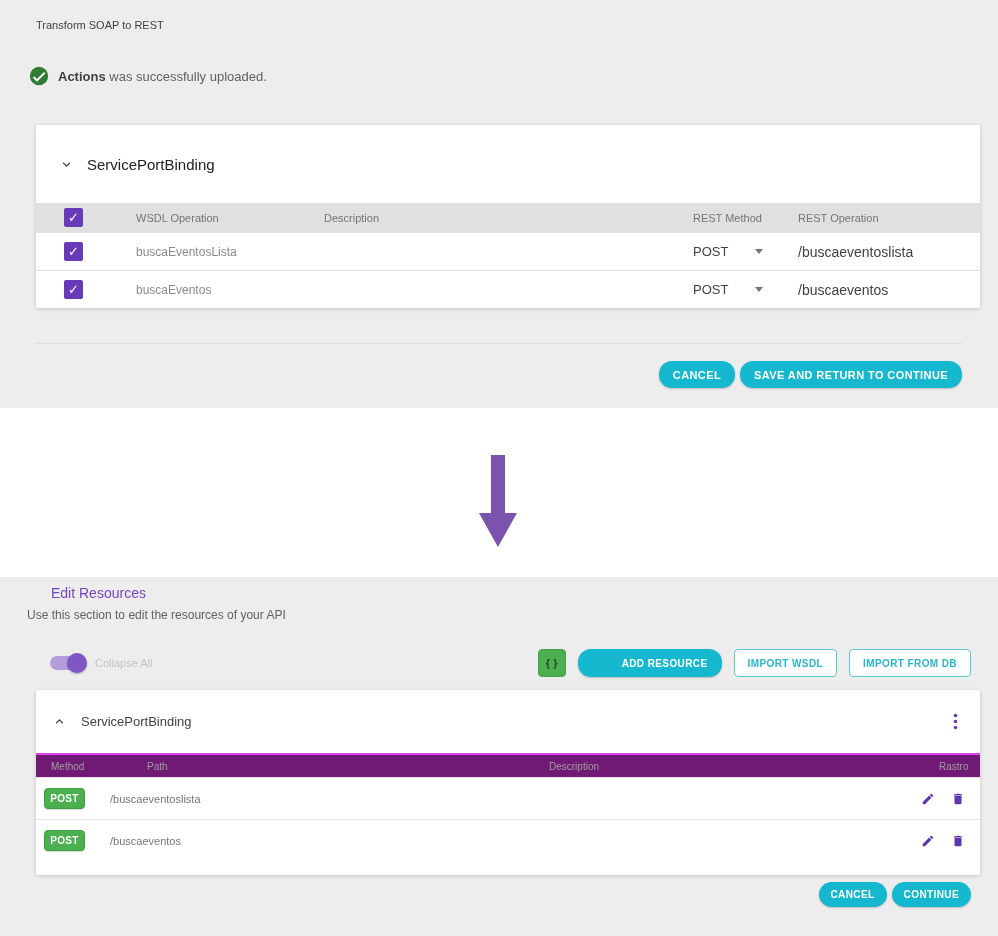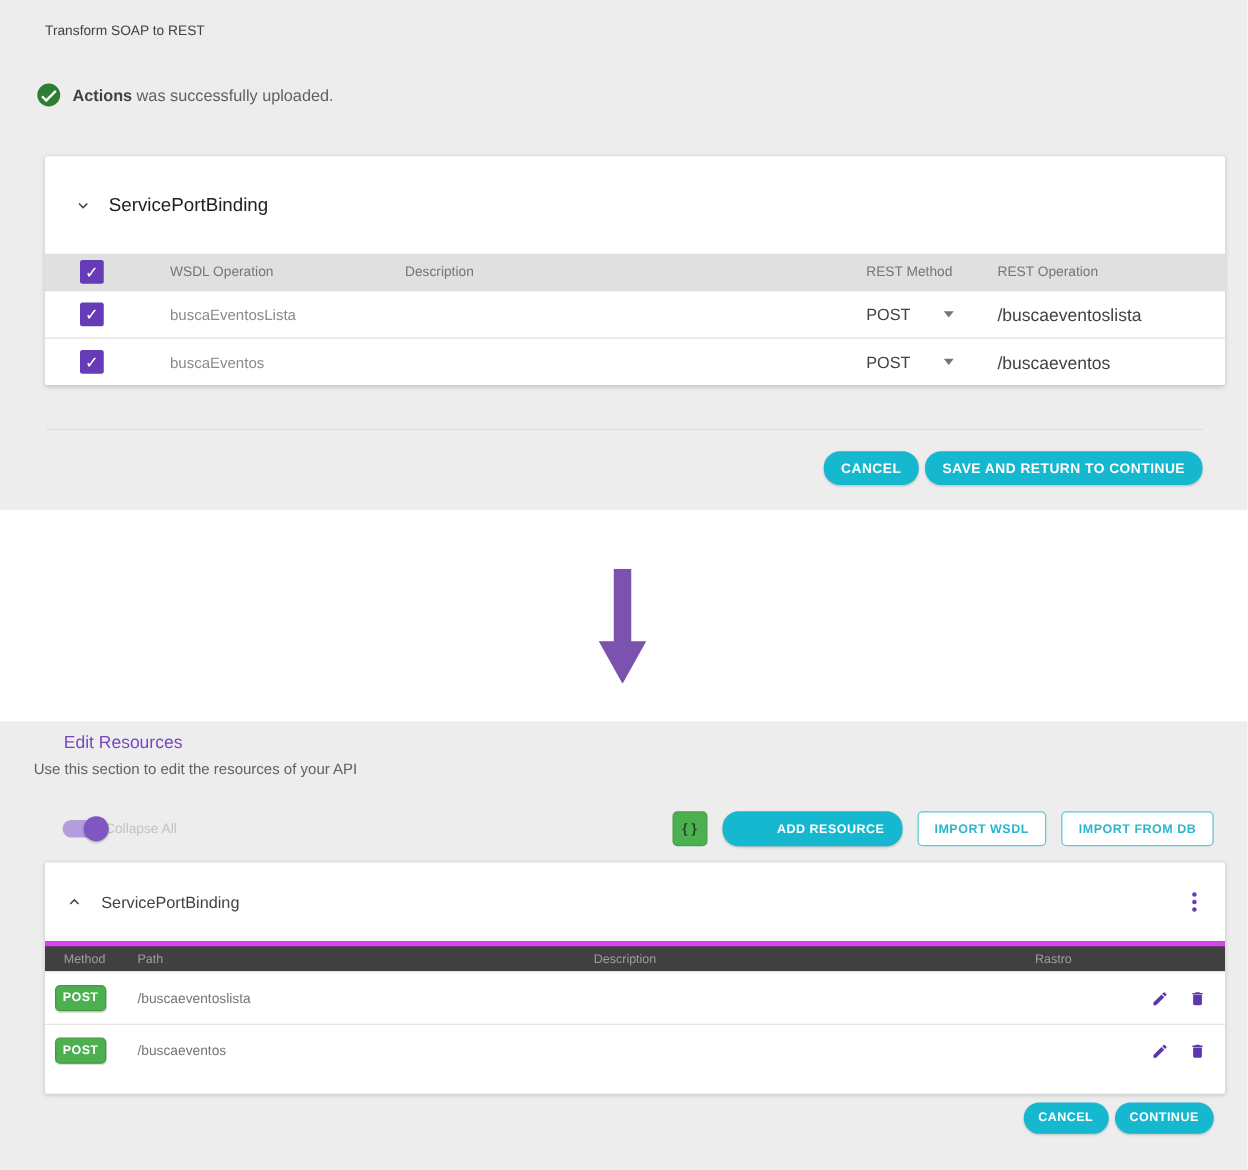--- a/index.html
+++ b/index.html
@@ -95,21 +95,21 @@
 
   
   .er-title { position: absolute; left: 27px; top: 8px; font-size: 14px; color: #7646c4; margin-left: 24px; }
   .er-subtitle { position: absolute; left: 27px; top: 31px; font-size: 12px; color: #616161; }
 
   .toolbar {
     position: absolute; left: 0; top: 72px; width: 998px; height: 28px;
   }
   .toggle-group {
     position: absolute; left: 50px; top: 0; height: 28px;
-    display: flex; align-items: center; cursor: pointer;
+    display: flex; align-items: center; gap: 11px; cursor: pointer;
   }
   .toggle-track {
     width: 34px; height: 14px; border-radius: 7px; background: #b39ddb; position: relative;
   }
   .toggle-knob {
     position: absolute; right: -3px; top: -3px;
     width: 20px; height: 20px; border-radius: 50%;
     background: #7e57c2; box-shadow: 0 1px 2px rgba(0,0,0,0.3);
   }
   .toggle-label { font-size: 11px; color: #c4c4c4; }
@@ -132,22 +132,22 @@
   }
   .card-bottom .card-header .title { margin-left: 14px; font-size: 13px; color: #424242; }
   .kebab { margin-left: auto; cursor: pointer; display: flex; padding: 2px; }
 
   .b-head, .b-row {
     display: grid; align-items: center;
   }
   .b-head {
     grid-template-columns: 59px 365px 353px auto;
     padding-left: 15px;
-    height: 24px; background: #404040; border-top: 4px solid #d946ef;
-    font-size: 10px; color: #9e9e9e;
+    height: 24px; background: #701a75; border-top: 2px solid #d946ef;
+    font-size: 10px; color: #9e9e9e; gap: 37px;
   }
   .b-row {
     grid-template-columns: 66px 365px 353px auto;
     padding-left: 8px;
     height: 42px; border-top: 1px solid #e5e5e5;
   }
   .b-row:first-of-type { border-top: none; }
   .badge-post {
     width: 41px; height: 21px; border-radius: 4px;
     background: #4caf50; border: 1px solid #3f9c43;

